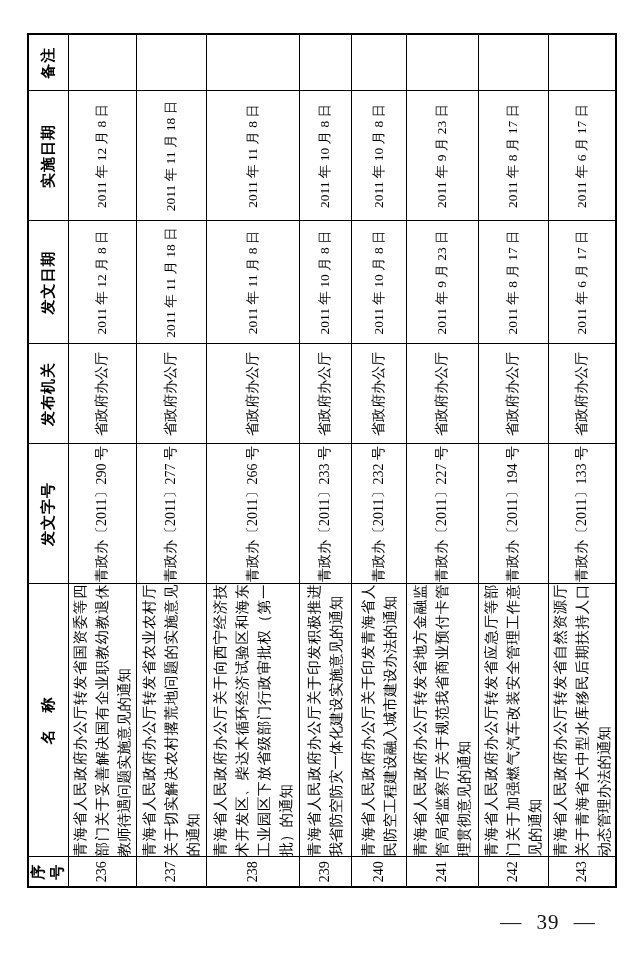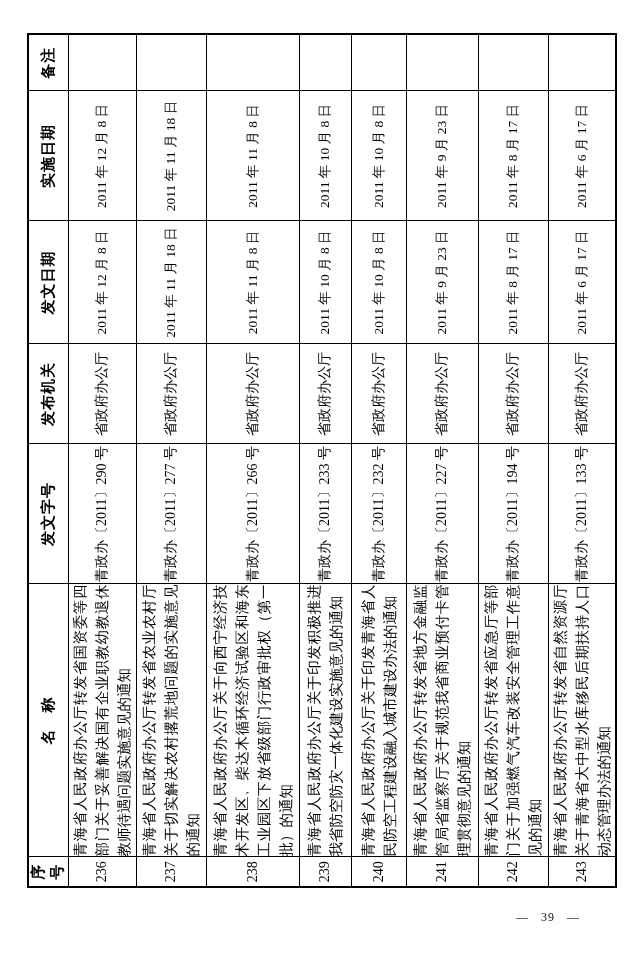--- a/index.html
+++ b/index.html
@@ -38,21 +38,21 @@
   td.c-title{
     text-align:justify;vertical-align:middle;
     font-size:14.5px;line-height:22px;padding:2px 4px;
   }
   td.c-doc{text-align:center;vertical-align:middle;font-size:14px;white-space:nowrap;}
   td.c-issuer{text-align:center;vertical-align:middle;font-size:14px;white-space:nowrap;}
   td.c-date{text-align:center;vertical-align:middle;font-size:13.5px;white-space:nowrap;}
   td.c-remark{vertical-align:middle;}
   .pageno{
     position:absolute;left:498px;top:910px;width:100px;
-    text-align:center;font-size:12px;letter-spacing:1px;word-spacing:8px;
+    text-align:center;font-size:21px;letter-spacing:1px;word-spacing:8px;
     color:#111;
   }
 </style>
 </head>
 <body>
 
 <div class="page">
 
   <div class="rotor">
     <table class="reg">

